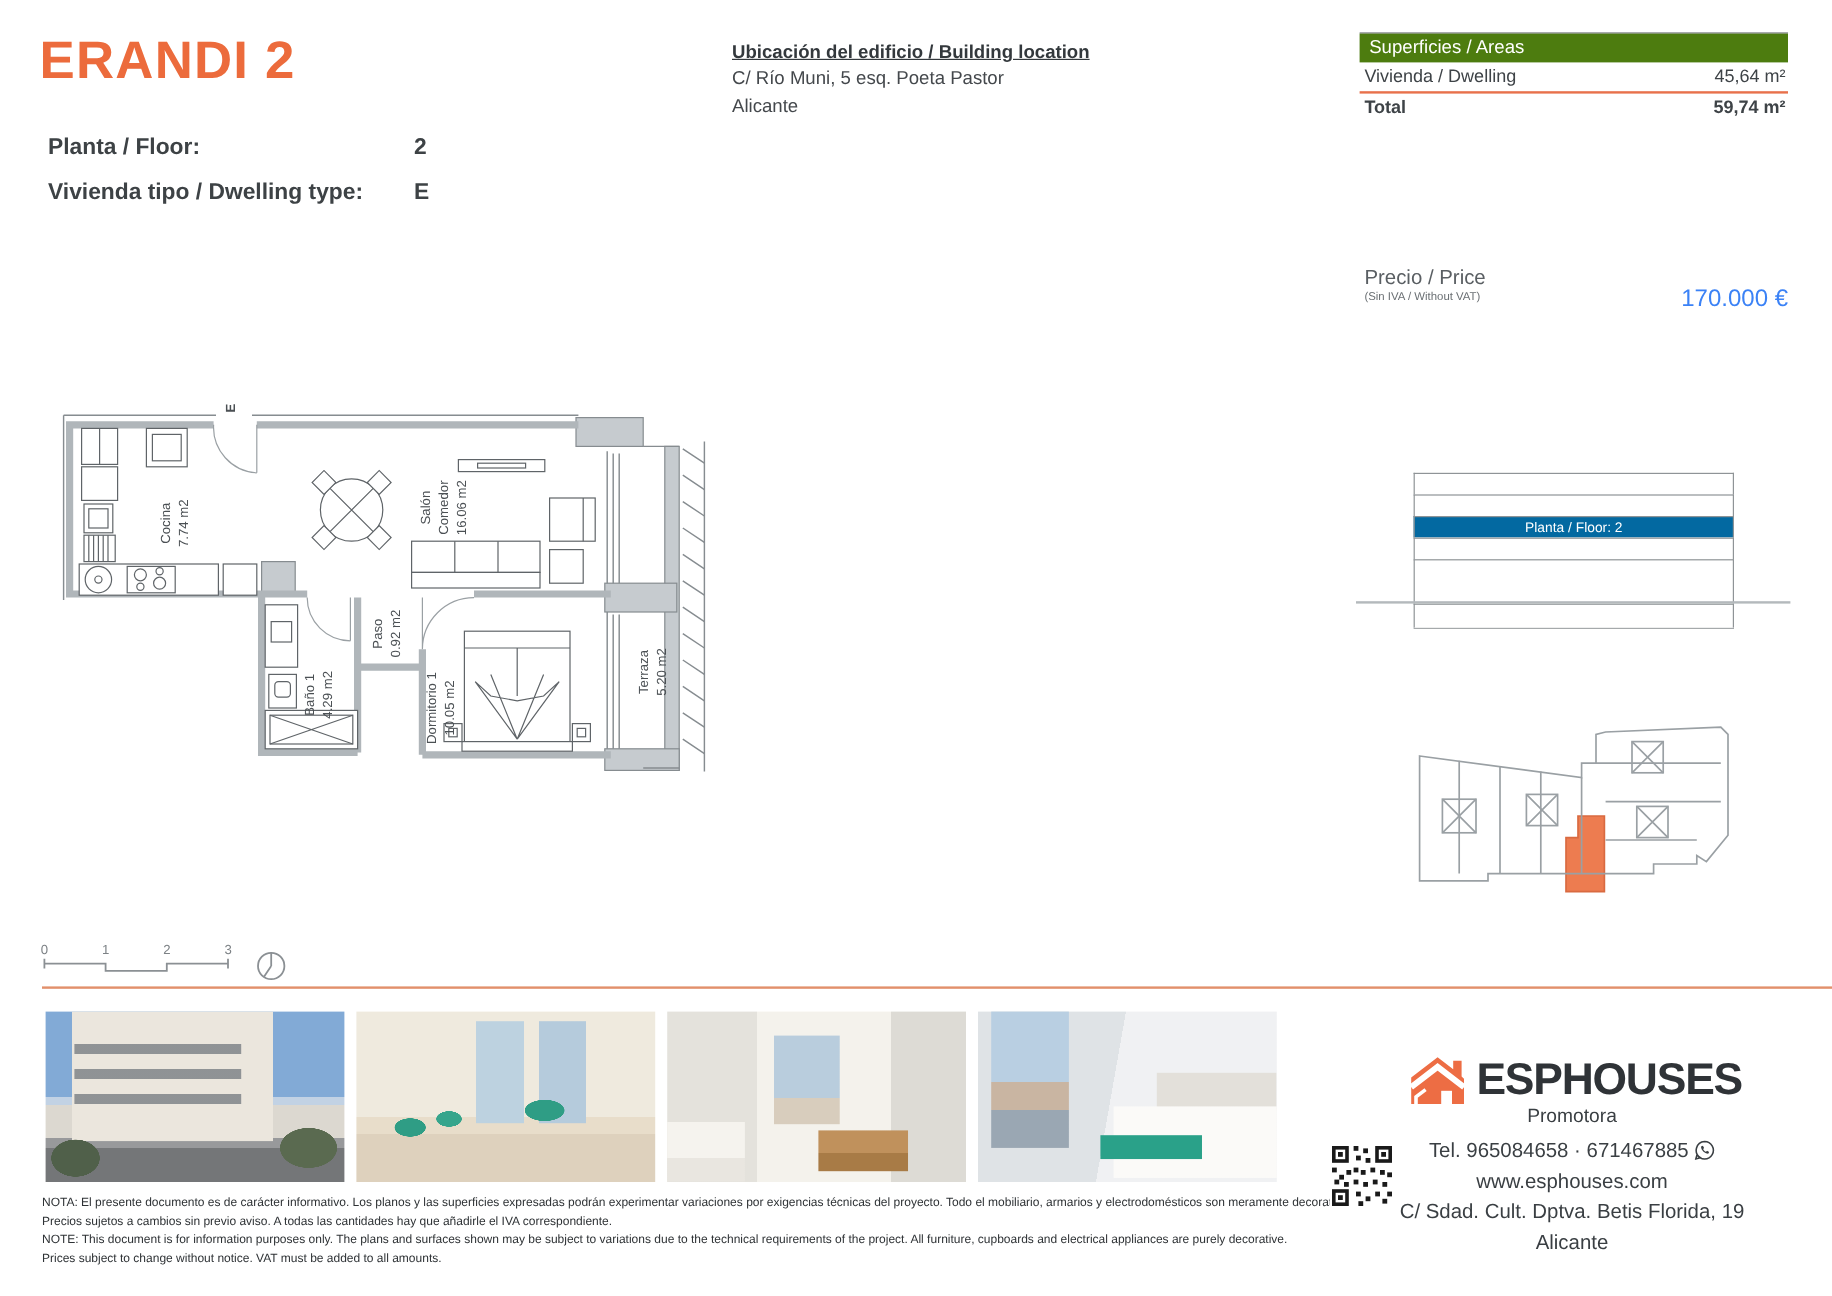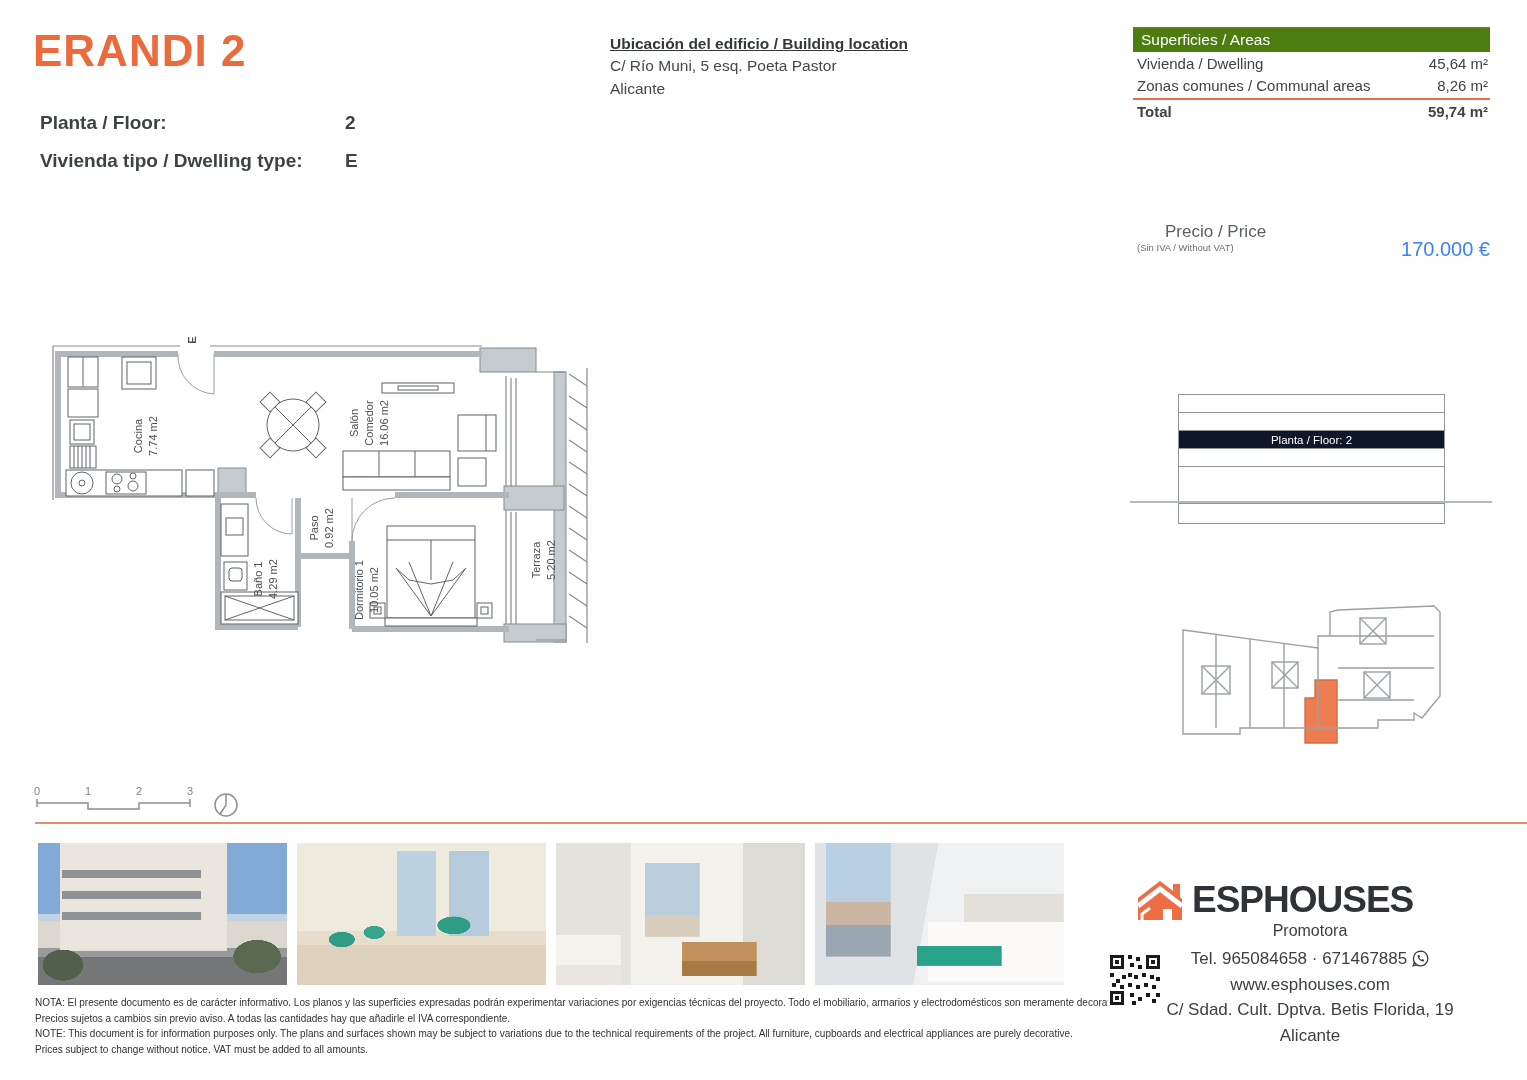--- a/index.html
+++ b/index.html
@@ -19,21 +19,21 @@
   
   #areas{left:1133px;top:27px;width:357px;font-size:15px;}
   #areas .topline{height:1px;background:#6f7478;}
   #areas .head{background:#4d7c0f;color:#ffffff;padding:3px 8px;font-size:15.5px;}
   #areas .row{display:flex;justify-content:space-between;padding:2.5px 2px 2.5px 4px;}
   #areas .sep{height:2px;background:#E8714B;margin-top:2px;}
   #areas .total{display:flex;justify-content:space-between;font-weight:bold;padding:3px 2px 0 4px;text-align:center;}
 
   
   #price{left:1137px;top:222px;width:353px;}
-  #price .lab{font-size:17px;color:#5a5f63;margin-left:28px;}
+  #price .lab{font-size:17px;color:#5a5f63;}
   #price .sub{font-size:9.5px;color:#6a6f73;}
   #price .val{position:absolute;right:0;top:16px;font-size:20px;color:#3b82f6;}
 
   
   #plan{left:30px;top:328px;}
   #plan text{font-family:"Liberation Sans",sans-serif;font-size:11px;fill:#4b5054;}
   #plan .walls{stroke:#b0b6ba;stroke-width:6;fill:none;}
   #plan .thin{stroke:#868c90;stroke-width:1.2;fill:none;}
   #plan .furn{stroke:#5f6468;stroke-width:1;fill:#ffffff;}
   #plan .furnl{stroke:#5f6468;stroke-width:1;fill:none;}
@@ -78,31 +78,31 @@
      linear-gradient(180deg, #fbfaf8 0 100%, #eceae6 100%),
      linear-gradient(180deg, #e3e0da 0 100%, #d8d4cd 100%),
      linear-gradient(180deg, #b9cfe2 0 52%, #c9b5a2 52% 72%, #9aa7b3 72%),
      linear-gradient(100deg, #dfe3e6 0 45%, #f0f1f3 45%);
      background-size:34% 14%,58% 42%,40% 22%,26% 80%,100% 100%;
      background-position:62% 84%,108% 96%,100% 46%,6% 0,0 0;}
 
   
   #sectionstack{left:1178px;top:394px;width:267px;border-bottom:1px solid #8f9497;}
   #sectionstack .fl{border:1px solid #8f9497;border-bottom:none;background:#ffffff;}
-  #sectionstack .fl.orange{background:#0f172a;color:#ffffff;font-size:11.5px;
+  #sectionstack .fl.orange{background:#0369a1;color:#ffffff;font-size:11.5px;
       display:flex;align-items:center;justify-content:center;}
   #groundline{left:1130px;top:501px;width:362px;height:2px;background:#b4b9bc;}
   #siteplan{left:1178px;top:588px;}
   #siteplan path,#siteplan rect,#siteplan line{stroke:#9aa0a4;stroke-width:1.4;fill:none;}
   #siteplan .unit{fill:#ED7C50;stroke:#d96a40;}
 
   
   #notes{left:35px;top:995px;width:1075px;font-size:10px;color:#2e3235;line-height:1.55;white-space:nowrap;overflow:hidden;}
   #brand{left:1130px;top:876px;width:360px;text-align:center;}
-  #brandrow{display:flex;align-items:center;gap:4px;}
+  #brandrow{display:flex;align-items:center;justify-content:center;gap:4px;}
   #brandname{font-size:37px;font-weight:bold;letter-spacing:-1px;color:#2f3337;}
   #tagline{font-size:16px;color:#3a3f43;margin-top:-2px;}
   #contact{left:1160px;top:946px;width:300px;text-align:center;font-size:17px;color:#3a3f43;line-height:1.5;}
   #contact .ph{display:inline-flex;align-items:center;gap:5px;}
   #qr{left:1108px;top:953px;}
 </style>
 </head>
 <body>
 
 <div id="page">
@@ -122,24 +122,20 @@
     <div>C/ Río Muni, 5 esq. Poeta Pastor</div>
     <div>Alicante</div>
   </div>
 
   <div class="abs" id="areas">
     <div class="topline"></div>
     <div class="head">Superficies / Areas</div>
     <div class="row">
       <span>Vivienda / Dwelling</span>
       <span>45,64 m²</span>
-    </div>
-    <div class="row">
-      <span>Zonas comunes / Communal areas</span>
-      <span>8,26 m²</span>
     </div>
     <div class="sep"></div>
     <div class="total">
       <span>Total</span>
       <span>59,74 m²</span>
     </div>
   </div>
 
   <div class="abs" id="price">
     <div class="lab">Precio / Price</div>

